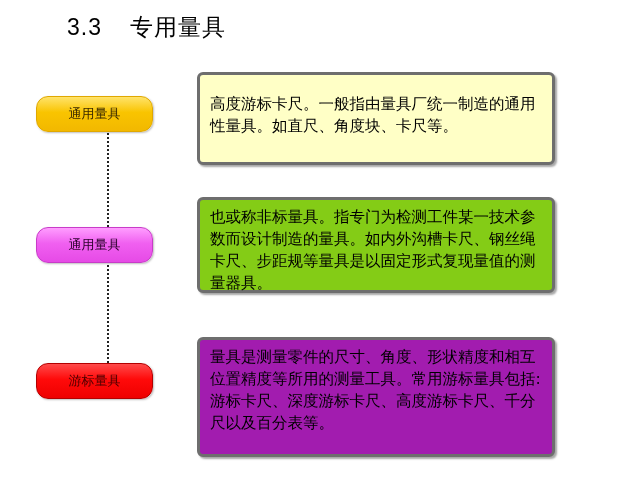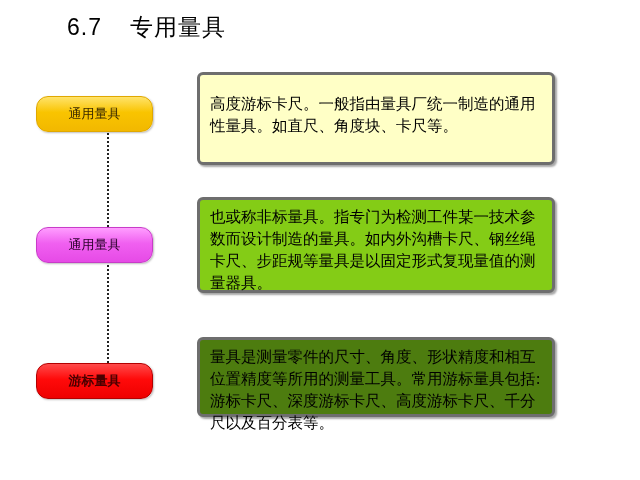--- a/index.html
+++ b/index.html
@@ -7,33 +7,33 @@
          font-family: "DejaVu Sans", "Liberation Sans", sans-serif; color:#000; }
   .title { position:absolute; left:67px; top:12px; font-size:23px; letter-spacing:1px; }
   .title .num { font-family: "Liberation Sans", sans-serif; margin-right:28px; }
   .connector { position:absolute; left:107px; top:130px; width:0; height:252px;
                border-left:2px dotted #222; }
   .label { position:absolute; left:36px; width:115px; height:34px; border-radius:12px;
            display:flex; align-items:center; justify-content:center; font-size:13px;
            box-shadow: 1px 1px 2px rgba(0,0,0,0.25); }
   .label-1 { top:96px; background:linear-gradient(#ffe36a 0%, #f9c400 45%, #f2b800 100%); color:#3a2a00; border:1px solid #e0a800; }
   .label-2 { top:227px; background:linear-gradient(#ff9dff 0%, #f060f0 45%, #e64ae6 100%); color:#2a002a; border:1px solid #c83cc8; }
-  .label-3 { top:363px; background:linear-gradient(#ff4a4a 0%, #ff0a0a 45%, #ee0000 100%); color:#4a0000; border:1px solid #b40000;font-weight:bold; }
+  .label-3 { top:363px; background:linear-gradient(#ff4a4a 0%, #ff0a0a 45%, #ee0000 100%); color:#4a0000; border:1px solid #b40000; }
   .box { position:absolute; left:197px; width:358px; border:3px solid #6e6e6e; border-radius:6px;
          box-shadow: 2px 2px 2px rgba(0,0,0,0.35); box-sizing:border-box;
          padding:10px 8px 0 10px; font-size:15.5px; line-height:22px; }
   .box-1 { top:72px; height:93px; background:#ffffc6; padding-top:18px; }
   .box-2 { top:197px; height:96px; background:#84cc16; padding-top:6px; }
-  .box-3 { top:337px; height:80px; background:#4d7c0f; padding-top:6px; }
+  .box-3 { top:337px; height:120px; background:#a21caf; padding-top:6px; }
 </style>
 </head>
 <body>
 
 <div class="title">
-  <span class="num">6.7</span><span>专用量具</span>
+  <span class="num">3.3</span><span>专用量具</span>
 </div>
 
 <div class="connector"></div>
 
 <div class="label label-1">通用量具</div>
 <div class="label label-2">通用量具</div>
 <div class="label label-3">游标量具</div>
 
 <div class="box box-1">高度游标卡尺。一般指由量具厂统一制造的通用性量具。如直尺、角度块、卡尺等。</div>
 <div class="box box-2">也或称非标量具。指专门为检测工件某一技术参数而设计制造的量具。如内外沟槽卡尺、钢丝绳卡尺、步距规等量具是以固定形式复现量值的测量器具。</div>

